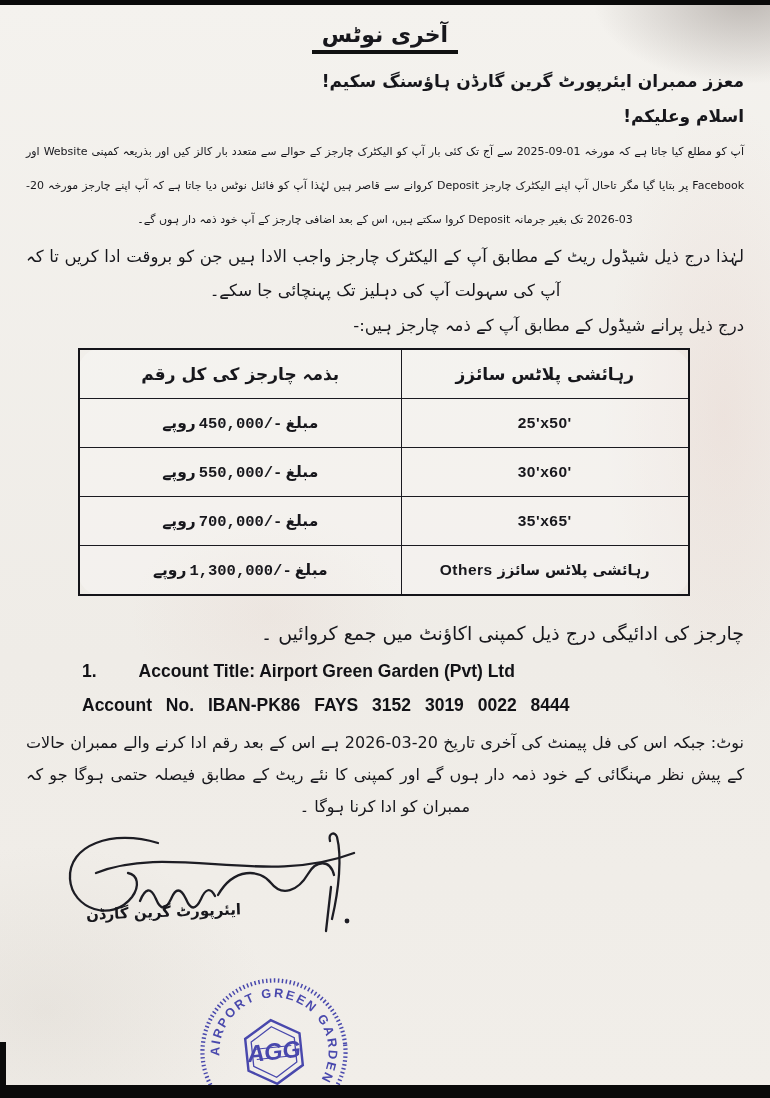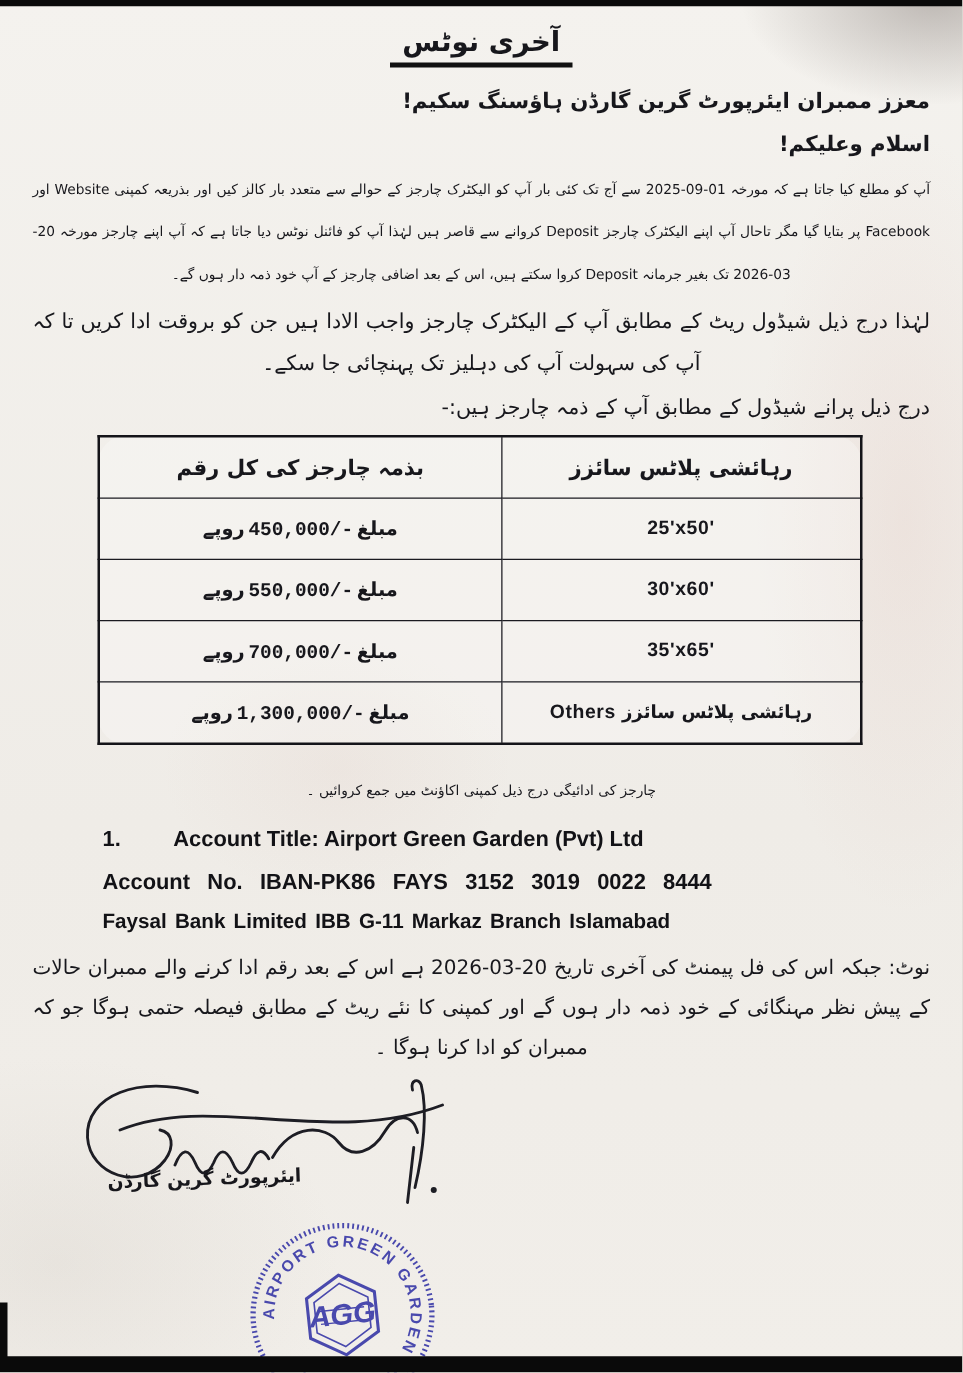--- a/index.html
+++ b/index.html
@@ -34,21 +34,21 @@
         table-layout:fixed;background:rgba(255,255,255,0.25);border-radius:24px;}
   table.charges td,table.charges th{border:1.6px solid #1a1a20;text-align:center;vertical-align:middle;}
   table.charges{border:2.6px solid #141419;}
   th.h{font-size:17px;font-weight:bold;height:46px;direction:rtl;}
   td{height:46px;}
   col.c-amt{width:322px;} col.c-size{width:288px;}
   td.amt{direction:rtl;font-size:15.5px;font-weight:600;}
   td.amt .num{font-family:Liberation Mono, monospace;font-weight:bold;font-size:15.5px;padding:0 3px;}
   td.size{font-family:"Liberation Sans",sans-serif;font-weight:bold;font-size:15.5px;letter-spacing:.5px;}
   td.size .ur{font-family:"DejaVu Sans",sans-serif;font-size:14.5px;letter-spacing:0;}
-  .payintro{margin-top:24px;font-size:11px;line-height:26px;text-align:center;}
+  .payintro{margin-top:24px;font-size:19px;line-height:26px;}
   .acct{font-family:"Liberation Sans",sans-serif;font-weight:bold;color:#121216;}
   .acct-row1{margin:15px 0 0 56px;display:flex;gap:42px;font-size:17.5px;}
   .acct-row2{margin:13px 0 0 56px;font-size:17.5px;word-spacing:9px;}
   .acct-row3{margin:12px 0 0 56px;font-size:16.5px;word-spacing:2px;}
   .note{margin-top:11px;font-size:16px;line-height:32px;direction:rtl;
         text-align:justify;text-align-last:center;}
   .sig{position:relative;margin-top:6px;height:104px;}
   .sig svg{position:absolute;left:14px;top:0;}
   .sig-cap{position:absolute;left:60px;top:74px;font-size:15px;font-weight:600;direction:rtl;
            transform:rotate(-2deg);}
@@ -115,21 +115,20 @@
     </tbody>
       </table>
 
     <div class="u r payintro">چارجز کی ادائیگی درج ذیل کمپنی اکاؤنٹ میں جمع کروائیں ۔</div>
 
     <div class="acct acct-row1">
       <span>1.</span>
       <span>Account Title: Airport Green Garden (Pvt) Ltd</span>
     </div>
     <div class="acct acct-row2">Account No. IBAN-PK86 FAYS 3152 3019 0022 8444</div>
-    <div class="acct acct-row3">Faysal Bank Limited IBB G-11 Markaz Branch Islamabad</div>
 
     <div class="note">نوٹ: جبکہ اس کی فل پیمنٹ کی آخری تاریخ 20-03-2026 ہے اس کے بعد رقم ادا کرنے والے ممبران حالات کے پیش نظر مہنگائی کے خود ذمہ دار ہوں گے اور کمپنی کا نئے ریٹ کے مطابق فیصلہ حتمی ہوگا جو کہ ممبران کو ادا کرنا ہوگا ۔</div>
 
     <div class="sig">
       <svg width="330" height="104" viewBox="0 0 330 104">
         <g fill="none" stroke="#1d1d24" stroke-width="2.3" stroke-linecap="round">
           <path d="M 118,14 C 72,0 28,16 30,50 C 32,80 72,94 92,68 C 100,57 98,46 88,44"></path>
           <path d="M 56,44 C 130,14 225,58 314,24"></path>
           <path d="M 100,72 q 8,-20 16,-2 q 7,17 15,0 q 7,-17 15,0 q 7,17 15,0 q 7,-16 14,-3"></path>
           <path d="M 178,66 C 194,38 220,40 231,54 C 242,68 258,62 268,45 C 276,31 290,30 294,46"></path>

